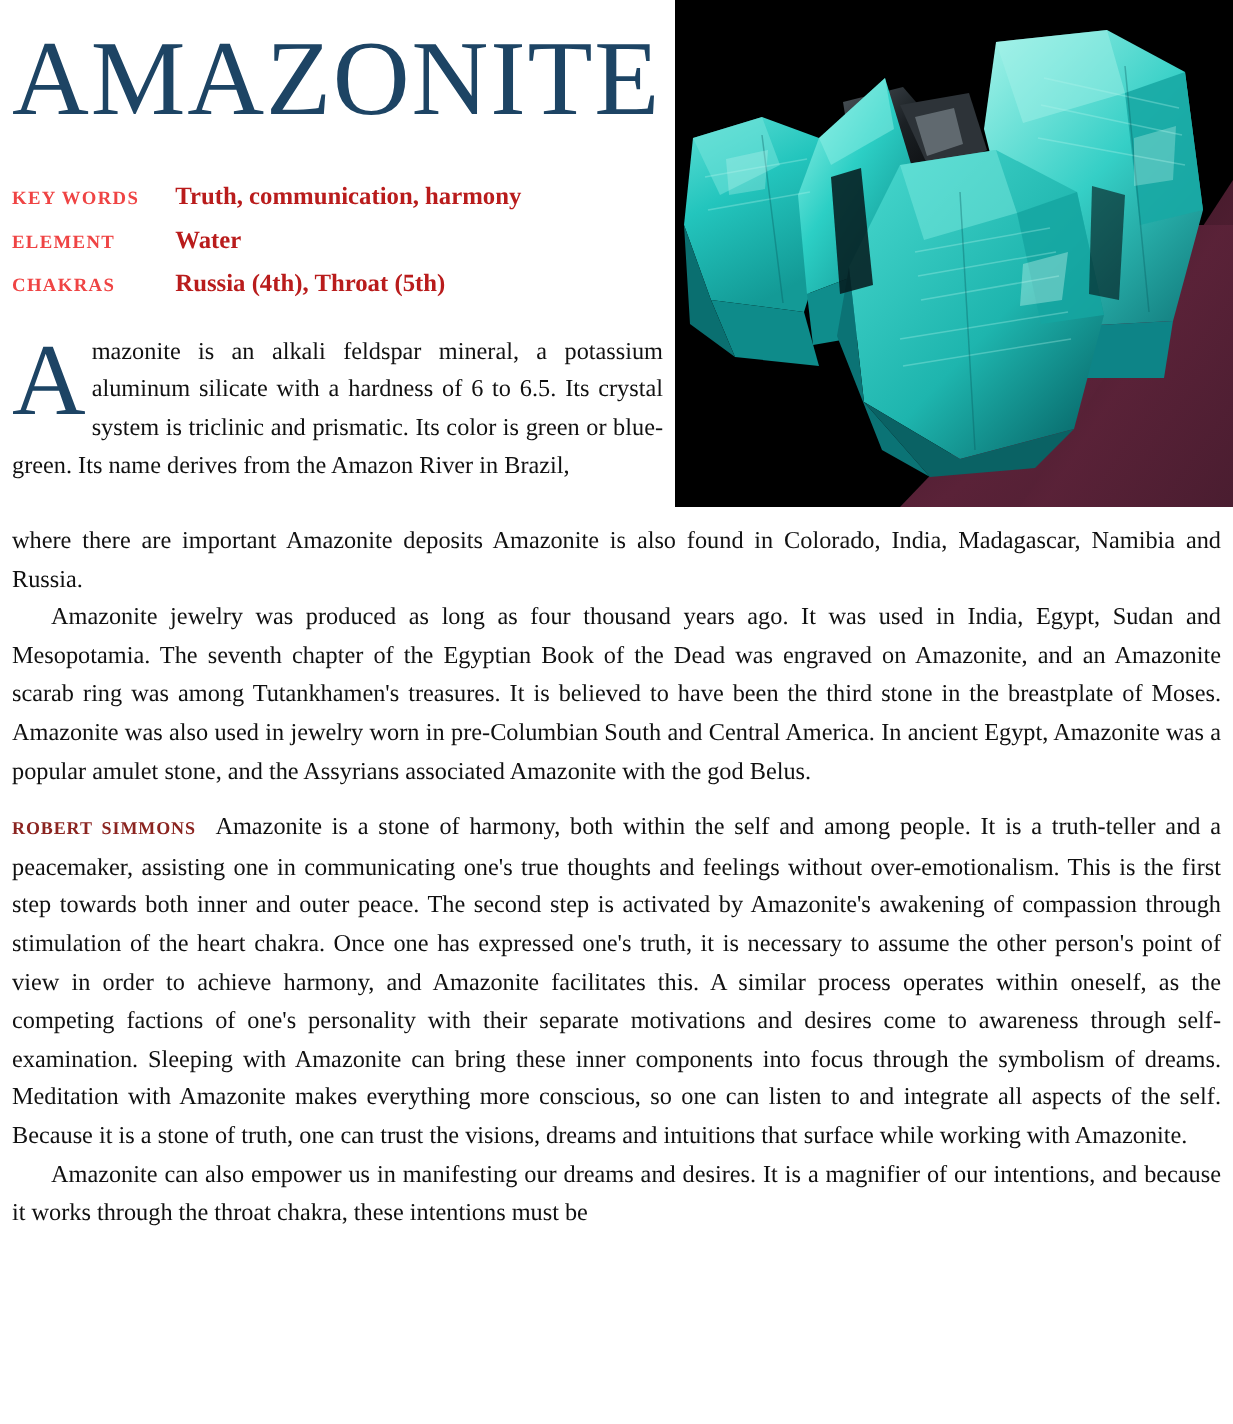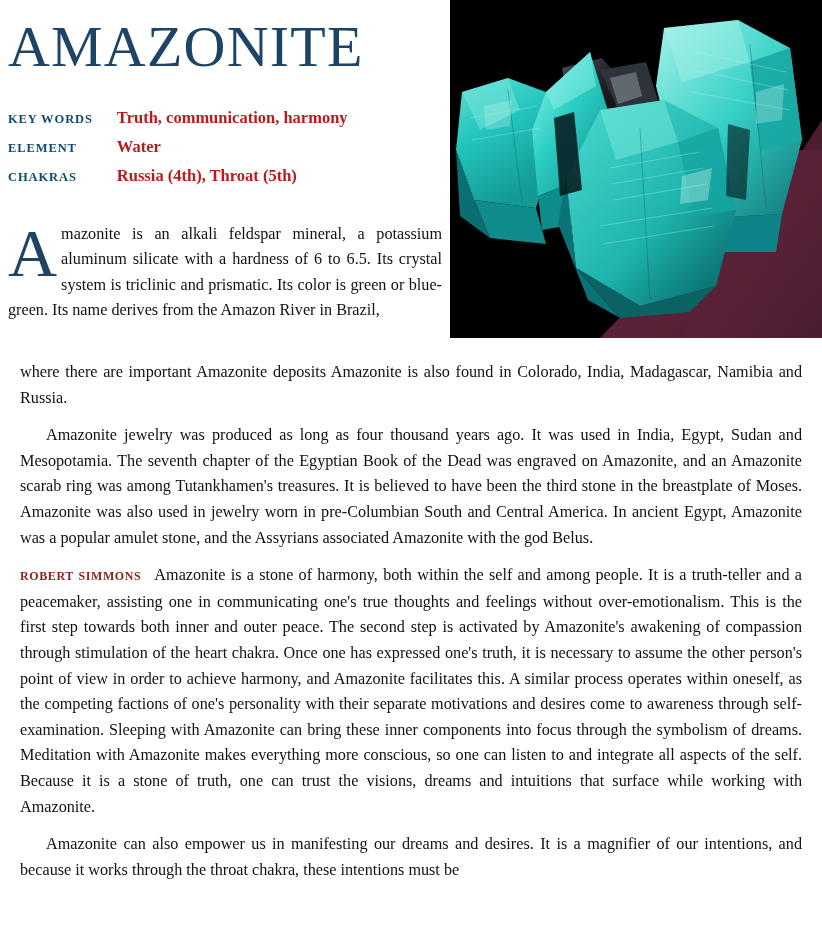--- a/index.html
+++ b/index.html
@@ -38,41 +38,41 @@
 
   
   .header-block {
     position: absolute;
     top: 0;
     left: 8px;
     width: 438px;
   }
   .doc-title {
     font-family: "Liberation Serif", "DejaVu Serif", serif;
-    font-size: 58px;
+    font-size: 71px;
     line-height: 1.0;
     letter-spacing: 1.2px;
     font-weight: 400;
     margin: 18px 0 0 0;
     padding: 0;
     color: #1d4464;
     white-space: nowrap;
   }
 
   .meta-table {
     margin-top: 32px;
     border-collapse: collapse;
   }
   .meta-row { vertical-align: baseline; }
   .meta-label {
     font-family: "Liberation Serif", "DejaVu Serif", serif;
     font-weight: bold;
     font-size: 12.5px;
     letter-spacing: 0.9px;
-    color: #0c4a6e;
+    color: #ef4444;
     text-transform: uppercase;
     padding: 0 24px 9px 0;
     white-space: nowrap;
     vertical-align: baseline;
   }
   .meta-value {
     font-family: "Liberation Serif", "DejaVu Serif", serif;
     font-size: 16.5px;
     font-weight: 600;
     color: #b91c1c;
@@ -105,21 +105,21 @@
     font-weight: 400;
   }
 
   .flow {
     position: absolute;
     top: 348px;
     left: 8px;
     width: 806px;
   }
   .flow p {
-    margin: 12px;
+    margin: 0;
     font-size: 16.2px;
     line-height: 25.6px;
     text-align: justify;
     text-justify: inter-word;
     hyphens: auto;
   }
   .flow p.indent { text-indent: 26px; }
   .flow p.gap { margin-top: 12px; }
 
   .byline {

